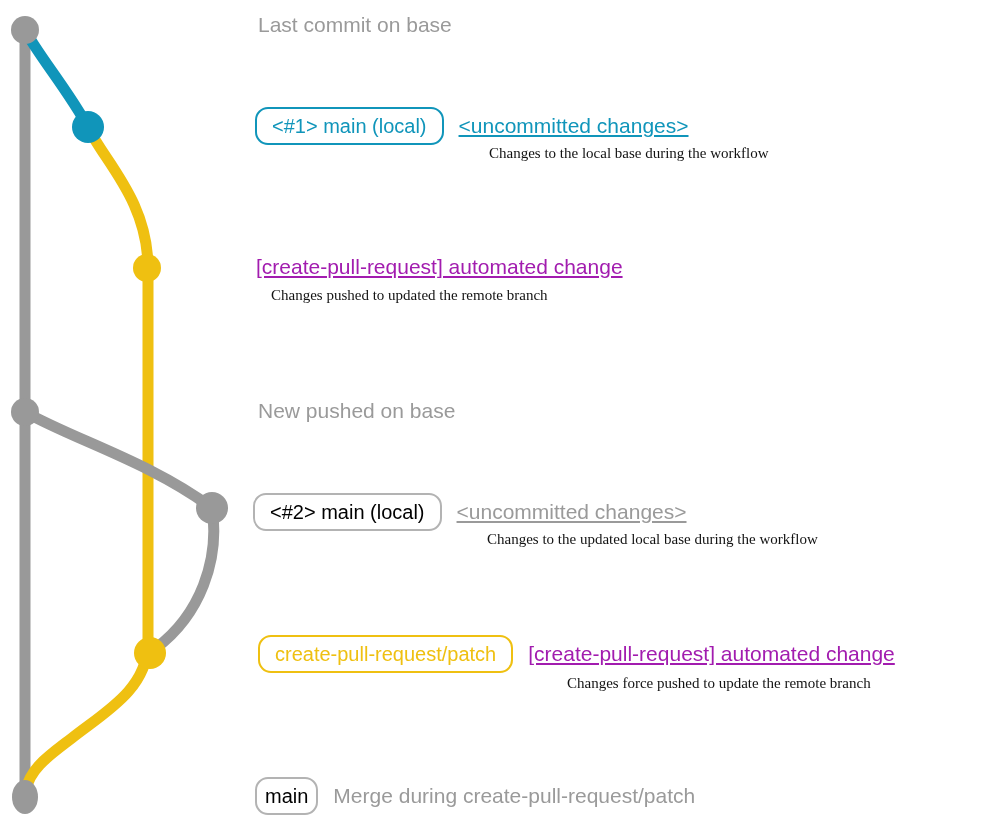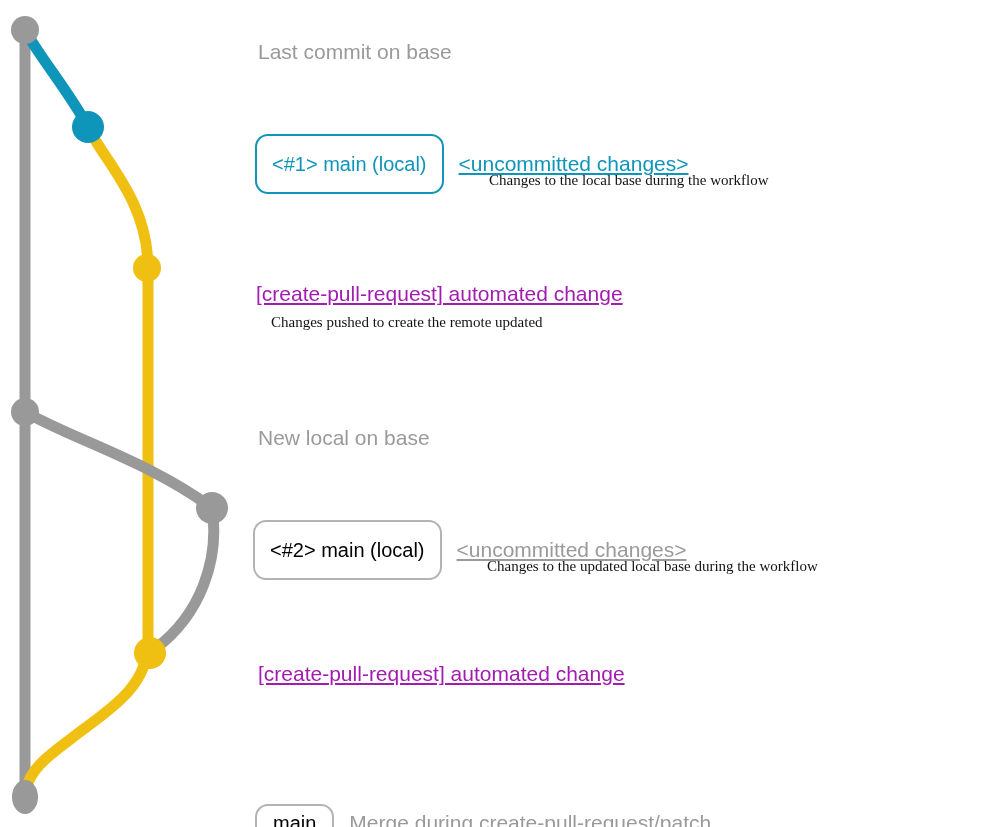--- a/index.html
+++ b/index.html
@@ -1,30 +1,30 @@
 <!DOCTYPE html>
 <html><head>
 <meta charset="utf-8">
 <style>
   html,body{margin:0;padding:0;background:#ffffff;}
   .canvas{
     position:relative;width:981px;height:827px;background:#ffffff;overflow:hidden;
     font-family:"Liberation Sans",sans-serif;
   }
   .graph-svg{position:absolute;left:0;top:0;}
-  .abs{position:absolute;white-space:nowrap;margin-top:27px;}
+  .abs{position:absolute;white-space:nowrap;}
   .gray-label{color:#9a9a9a;font-size:21px;}
   .teal-text{color:#1095ba;}
   .yellow-text{color:#a21caf;}
   .heading{font-size:21px;font-weight:500;text-decoration:underline;}
   .desc{font-family:"Liberation Serif",serif;font-size:15px;color:#121212;}
   .row{display:flex;align-items:center;gap:15px;}
   .badge{
     display:inline-block;border:2px solid;border-radius:13px;
-    padding:16px 15px;font-size:20px;line-height:24px;background:#ffffff;
+    padding:5px 15px;font-size:20px;line-height:24px;background:#ffffff;
   }
   .badge.teal{border-color:#1095ba;color:#1095ba;}
   .badge.yellow{border-color:#efc011;color:#efc011;}
   .badge.gray{border-color:#b3b3b3;color:#000000;}
   .merge-text{color:#9a9a9a;font-size:21px;}
 </style>
 </head>
 <body>
 
 <div class="canvas">
@@ -50,32 +50,34 @@
 
   <div class="abs gray-label" style="left:258px;top:13px;">Last commit on base</div>
 
   <div class="abs row" style="left:255px;top:107px;">
     <span class="badge teal">&lt;#1&gt; main (local)</span>
     <span class="heading teal-text">&lt;uncommitted changes&gt;</span>
   </div>
   <div class="abs desc" style="left:489px;top:145px;">Changes to the local base during the workflow</div>
 
   <div class="abs heading yellow-text" style="left:256px;top:255px;">[create-pull-request] automated change</div>
-  <div class="abs desc" style="left:271px;top:287px;">Changes pushed to create the remote updated</div>
+  <div class="abs desc" style="left:271px;top:287px;">Changes pushed to updated the remote branch</div>
 
-  <div class="abs gray-label" style="left:258px;top:399px;">New local on base</div>
+  <div class="abs gray-label" style="left:258px;top:399px;">New pushed on base</div>
 
   <div class="abs row" style="left:253px;top:493px;">
     <span class="badge gray">&lt;#2&gt; main (local)</span>
     <span class="heading gray-label">&lt;uncommitted changes&gt;</span>
   </div>
   <div class="abs desc" style="left:487px;top:531px;text-align:center;">Changes to the updated local base during the workflow</div>
 
   <div class="abs row" style="left:258px;top:635px;">
+    <span class="badge yellow">create-pull-request/patch</span>
     <span class="heading yellow-text">[create-pull-request] automated change</span>
   </div>
+  <div class="abs desc" style="left:567px;top:675px;">Changes force pushed to update the remote branch</div>
 
   <div class="abs row" style="left:255px;top:777px;">
-    <span class="badge gray" style="padding:5px 16px;text-align:center;">main</span>
+    <span class="badge gray" style="padding:5px 8px;text-align:center;">main</span>
     <span class="merge-text">Merge during create-pull-request/patch</span>
   </div>
 
 </div>
 
 </body></html>

